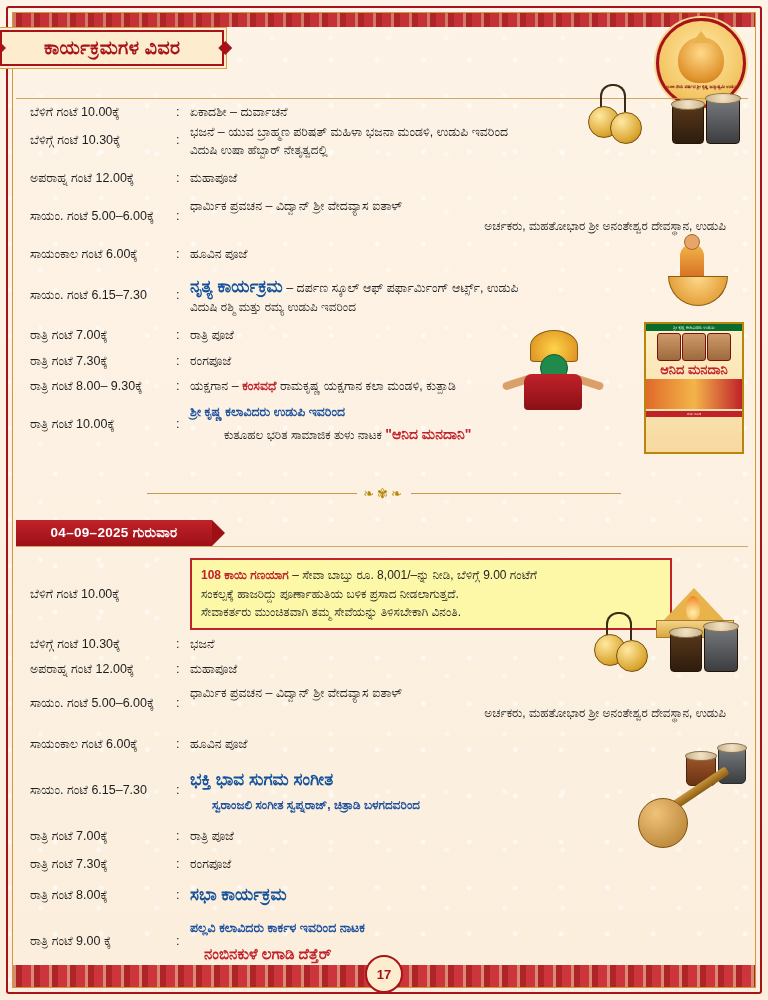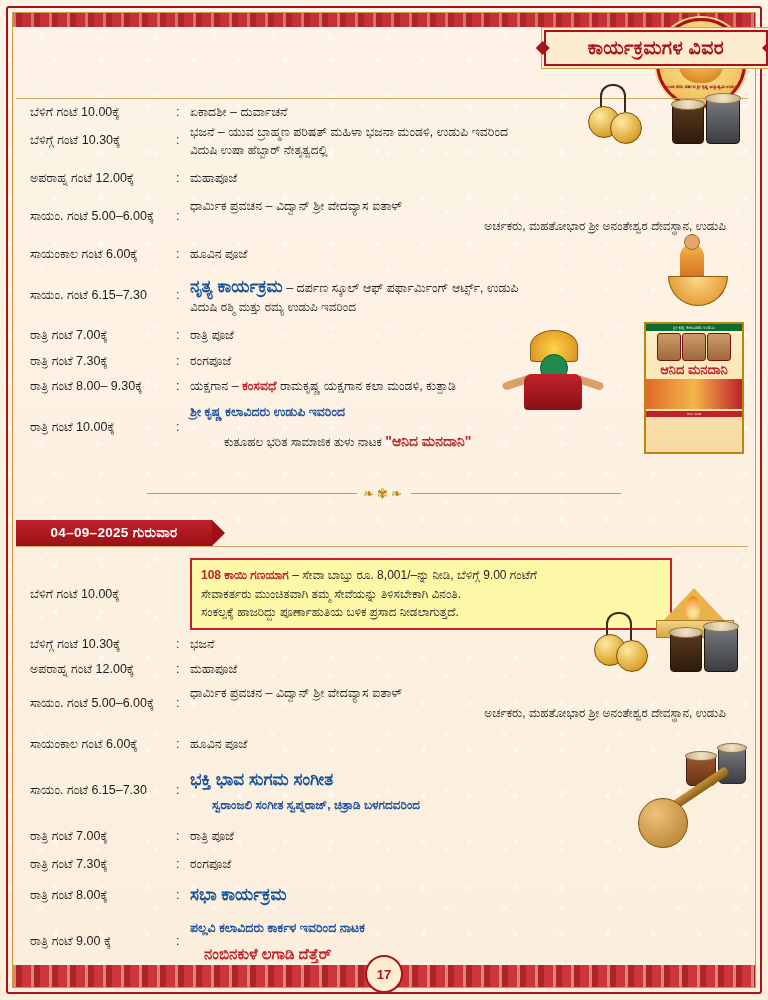--- a/index.html
+++ b/index.html
@@ -65,21 +65,21 @@
     width:0;height:0;border-left:9px solid transparent;border-right:9px solid transparent;
     border-bottom:12px solid #e8b34a;
   }
   .emblem .etxt{
     font-size:4.5px;color:#7a1010;font-weight:bold;line-height:1.5;text-align:center;
     margin-top:1px;
   }
 
   
   .title-wrap{
-    position:absolute;left:0;right:0;top:30px;display:flex;justify-content:flex-end;padding-left:8px;
+    position:absolute;left:0;right:0;top:30px;display:flex;justify-content:flex-start;
   }
   .title-box{
     position:relative;padding:5px 42px;
     background:#fdeccd;
     border:2px solid #a8131a;
     box-shadow:0 0 0 2px #fdeccd,0 0 0 3px #d4a24a;
   }
   .title-box:before,.title-box:after{
     content:"";position:absolute;top:50%;transform:translateY(-50%);
     width:14px;height:14px;background:#a8131a;
@@ -375,21 +375,21 @@
       <div class="desc">ಯಕ್ಷಗಾನ – <span class="red">ಕಂಸವಧೆ</span> ರಾಮಕೃಷ್ಣ ಯಕ್ಷಗಾನ ಕಲಾ ಮಂಡಳಿ, ಕುತ್ಪಾಡಿ</div>
     </div>
 
     <div class="spacer" style="height:6px"></div>
 
     <div class="row">
       <div class="time">ರಾತ್ರಿ ಗಂಟೆ 10.00ಕ್ಕೆ</div>
       <div class="colon">:</div>
       <div class="desc">
         <div><span class="blue">ಶ್ರೀ ಕೃಷ್ಣ ಕಲಾವಿದರು ಉಡುಪಿ ಇವರಿಂದ</span></div>
-        <div class="sub" style="margin-left:34px;margin-top:10px">ಕುತೂಹಲ ಭರಿತ ಸಾಮಾಜಿಕ ತುಳು ನಾಟಕ <span class="red" style="font-size:14px">"ಆನಿದ ಮನದಾನಿ"</span></div>
+        <div class="sub" style="margin-left:34px;margin-top:3px">ಕುತೂಹಲ ಭರಿತ ಸಾಮಾಜಿಕ ತುಳು ನಾಟಕ <span class="red" style="font-size:14px">"ಆನಿದ ಮನದಾನಿ"</span></div>
       </div>
     </div>
 
   </div>
 
   <div class="cymbals" style="right:118px;top:84px">
     <div class="str"></div>
     <div class="disc d1"></div>
     <div class="disc d2"></div>
   </div>
@@ -434,22 +434,22 @@
   <div class="sched" style="top:556px">
 
     <div class="row">
       <div class="time">ಬೆಳಿಗೆ ಗಂಟೆ 10.00ಕ್ಕೆ</div>
       <div class="colon"></div>
       <div class="desc">
         <div class="highlight">
           <div>
             <b>108 ಕಾಯಿ ಗಣಯಾಗ</b><span> – ಸೇವಾ ಬಾಬ್ತು ರೂ. 8,001/–ನ್ನು ನೀಡಿ, ಬೆಳಿಗ್ಗೆ 9.00 ಗಂಟೆಗೆ</span>
           </div>
+          <div>ಸಂಕಲ್ಪಕ್ಕೆ ಹಾಜರಿದ್ದು ಪೂರ್ಣಾಹುತಿಯ ಬಳಿಕ ಪ್ರಸಾದ ನೀಡಲಾಗುತ್ತದೆ.</div>
           <div>ಸೇವಾಕರ್ತರು ಮುಂಚಿತವಾಗಿ ತಮ್ಮ ಸೇವೆಯನ್ನು ತಿಳಿಸಬೇಕಾಗಿ ವಿನಂತಿ.</div>
-          <div>ಸಂಕಲ್ಪಕ್ಕೆ ಹಾಜರಿದ್ದು ಪೂರ್ಣಾಹುತಿಯ ಬಳಿಕ ಪ್ರಸಾದ ನೀಡಲಾಗುತ್ತದೆ.</div>
         </div>
       </div>
     </div>
 
     <div class="row">
       <div class="time">ಬೆಳಿಗ್ಗೆ ಗಂಟೆ 10.30ಕ್ಕೆ</div>
       <div class="colon">:</div>
       <div class="desc">ಭಜನೆ</div>
     </div>
 

